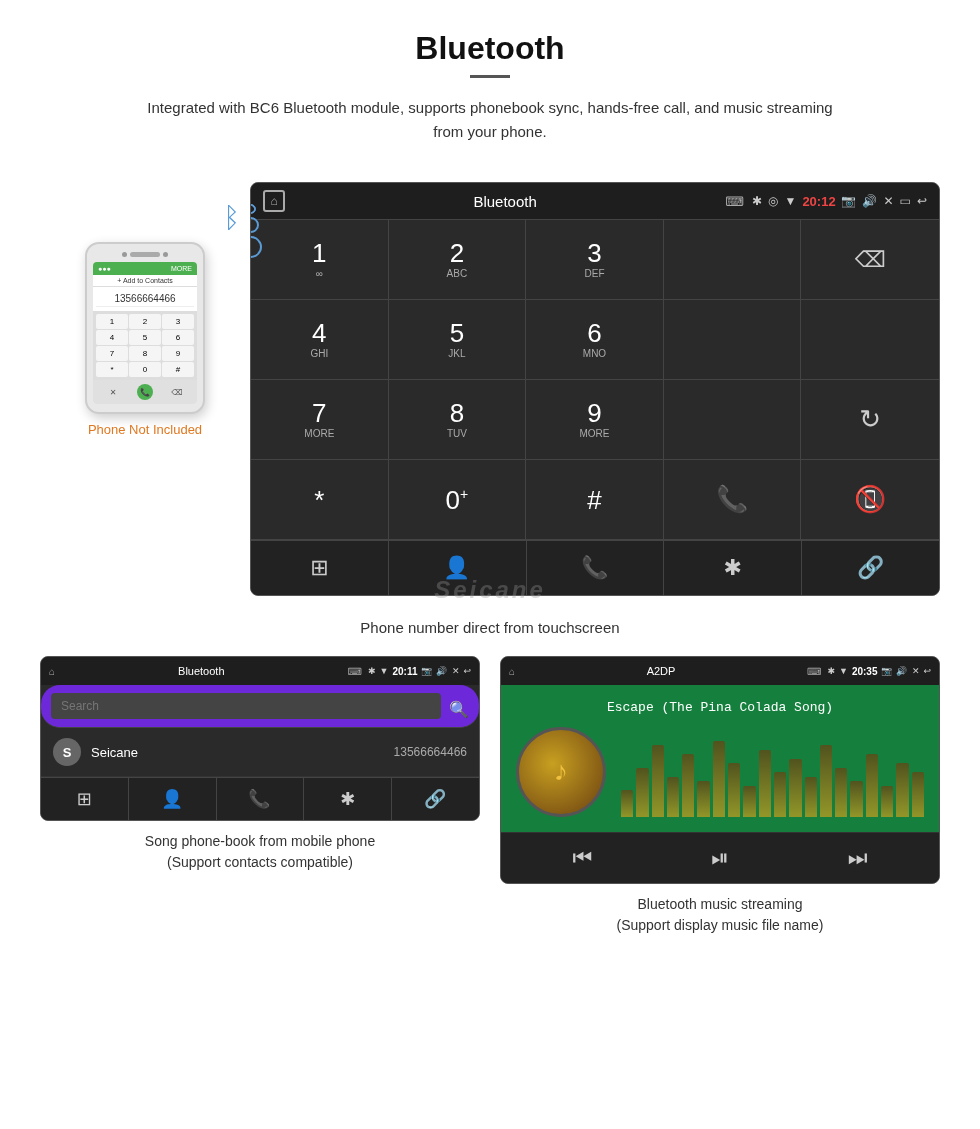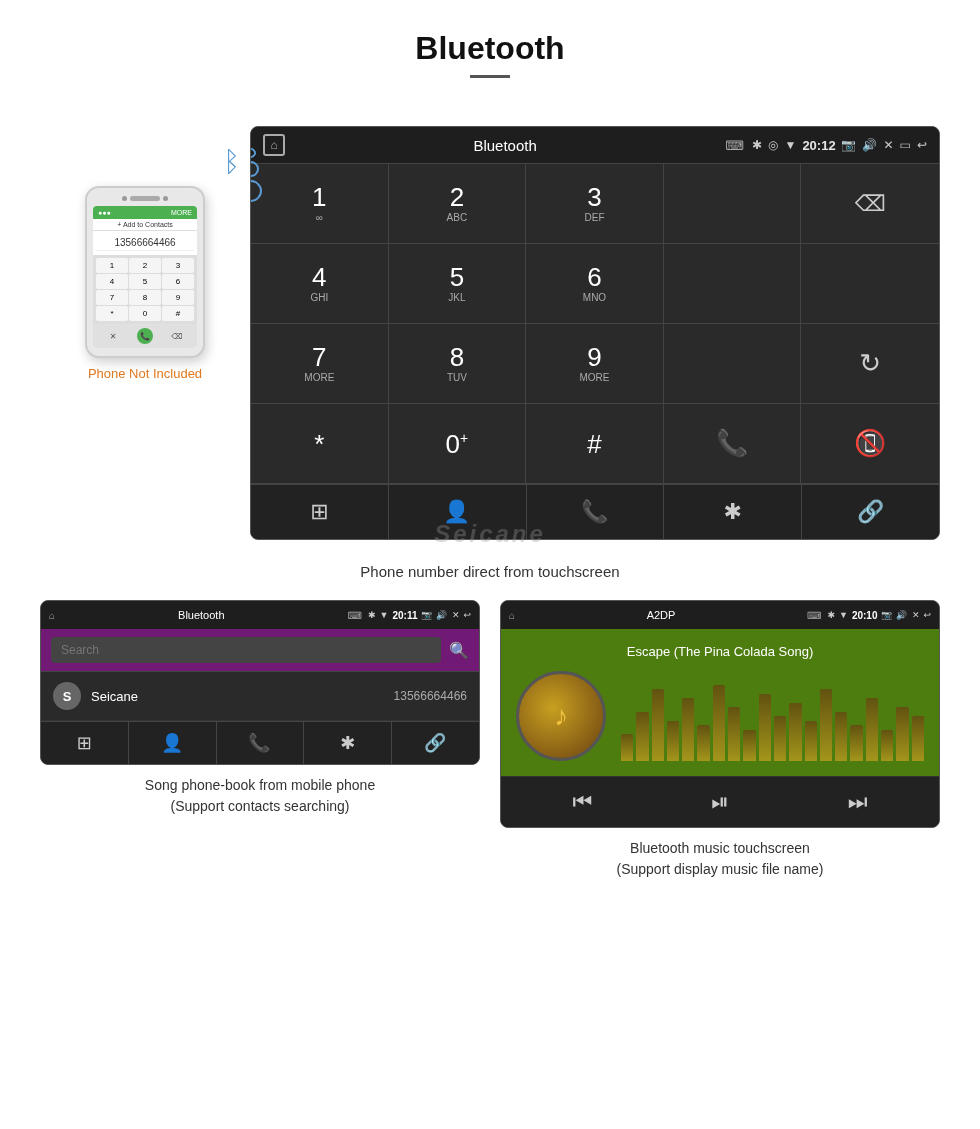--- a/index.html
+++ b/index.html
@@ -174,21 +174,21 @@
       font-weight: 500;
     }
     .status-usb { color: #aaa; font-size: 13px; }
     .status-icons-right {
       display: flex;
       align-items: center;
       gap: 6px;
       color: #ccc;
       font-size: 12px;
     }
-    .status-time { color: #e5e5e5; font-size: 13px; font-weight: bold; }
+    .status-time { color: #ef4444; font-size: 13px; font-weight: bold; }
 
     
     .dial-keypad {
       display: grid;
       grid-template-columns: repeat(5, 1fr);
       border-top: 1px solid #444;
     }
     .dial-key {
       display: flex;
       flex-direction: column;
@@ -275,26 +275,27 @@
       gap: 6px;
       height: 28px;
     }
     .pb-status-title { flex: 1; text-align: center; color: #fff; font-size: 11px; font-weight: 500; }
     .pb-status-right { display: flex; gap: 4px; color: #ccc; font-size: 9px; align-items: center; }
     .pb-status-home { color: #aaa; font-size: 10px; }
     .pb-status-usb { color: #aaa; font-size: 10px; }
     .pb-time { color: #fff; font-size: 10px; font-weight: bold; }
 
     .pb-search-area {
-      background: #701a75;
+      background: #6d28d9;
       padding: 8px 10px;
       display: flex;
-      align-items: center;
+      align-items: flex-end;
       gap: 8px;
       border-bottom: 1px solid #444;
+      border-radius: 19px;
     }
     .pb-search-input {
       flex: 1;
       background: #444;
       border: none;
       border-radius: 4px;
       padding: 6px 10px;
       color: #aaa;
       font-size: 12px;
     }
@@ -343,25 +344,26 @@
       align-items: center;
       padding: 3px 8px;
       gap: 6px;
       height: 28px;
     }
     .music-title { flex: 1; text-align: center; color: #fff; font-size: 11px; }
     .music-status-right { display: flex; gap: 4px; color: #ccc; font-size: 9px; align-items: center; }
     .music-time { color: #fff; font-size: 10px; font-weight: bold; }
 
     .music-main {
-      background: #4d7c0f;
+      background: #15803d;
       display: flex;
       flex-direction: column;
       align-items: center;
       padding: 15px;
+      font-family: Liberation Mono, monospace;
     }
     .music-song-title {
       color: #fff;
       font-size: 13px;
       text-align: center;
       margin-bottom: 12px;
     }
     .music-content {
       display: flex;
       align-items: center;
@@ -434,20 +436,21 @@
     .wave-arc.w1 { width: 10px; height: 10px; }
     .wave-arc.w2 { width: 16px; height: 16px; margin-left: -3px; }
     .wave-arc.w3 { width: 22px; height: 22px; margin-left: -6px; }
   </style>
 </head>
 <body>
 
 <div class="page-header">
   <h1 class="page-title">Bluetooth</h1>
   <div class="title-underline"></div>
+  <p class="page-description">Integrated with BC6 Bluetooth module, supports phonebook sync, hands-free call, and music streaming from your phone.</p>
 </div>
 
 <div class="main-section">
 
   <div class="phone-area">
 
     <div style="position:absolute;top:20px;right:10px;">
       <div class="bt-signal-container">
         <span class="bt-symbol">ᛒ</span>
         <div class="signal-waves">
@@ -654,35 +657,35 @@
         <div class="pb-nav-item">
           <span class="pb-nav-icon">✱</span>
         </div>
         <div class="pb-nav-item">
           <span class="pb-nav-icon">🔗</span>
         </div>
       </div>
     </div>
     <div class="bottom-caption">
       <span>Song phone-book from mobile phone</span><br>
-      <span>(Support contacts searching)</span>
+      <span>(Support contacts compatible)</span>
     </div>
   </div>
 
   <div class="bottom-item">
     <div class="bottom-screen">
 
       <div class="music-status-bar">
         <span style="color:#aaa;font-size:10px;">⌂</span>
         <span class="music-title">A2DP</span>
         <span style="color:#aaa;font-size:10px;">⌨</span>
         <div class="music-status-right">
           <span>✱</span>
           <span>▼</span>
-          <span class="music-time">20:10</span>
+          <span class="music-time">20:35</span>
           <span>📷</span>
           <span>🔊</span>
           <span>✕</span>
           <span>↩</span>
         </div>
       </div>
 
       <div class="music-main">
         <div class="music-song-title">Escape (The Pina Colada Song)</div>
         <div class="music-content">
@@ -714,18 +717,18 @@
         </div>
       </div>
 
       <div class="music-controls">
         <span class="music-ctrl-btn">⏮</span>
         <span class="music-ctrl-btn">⏯</span>
         <span class="music-ctrl-btn">⏭</span>
       </div>
     </div>
     <div class="bottom-caption">
-      <span>Bluetooth music touchscreen</span><br>
+      <span>Bluetooth music streaming</span><br>
       <span>(Support display music file name)</span>
     </div>
   </div>
 
 </div>
 
 </body></html>

